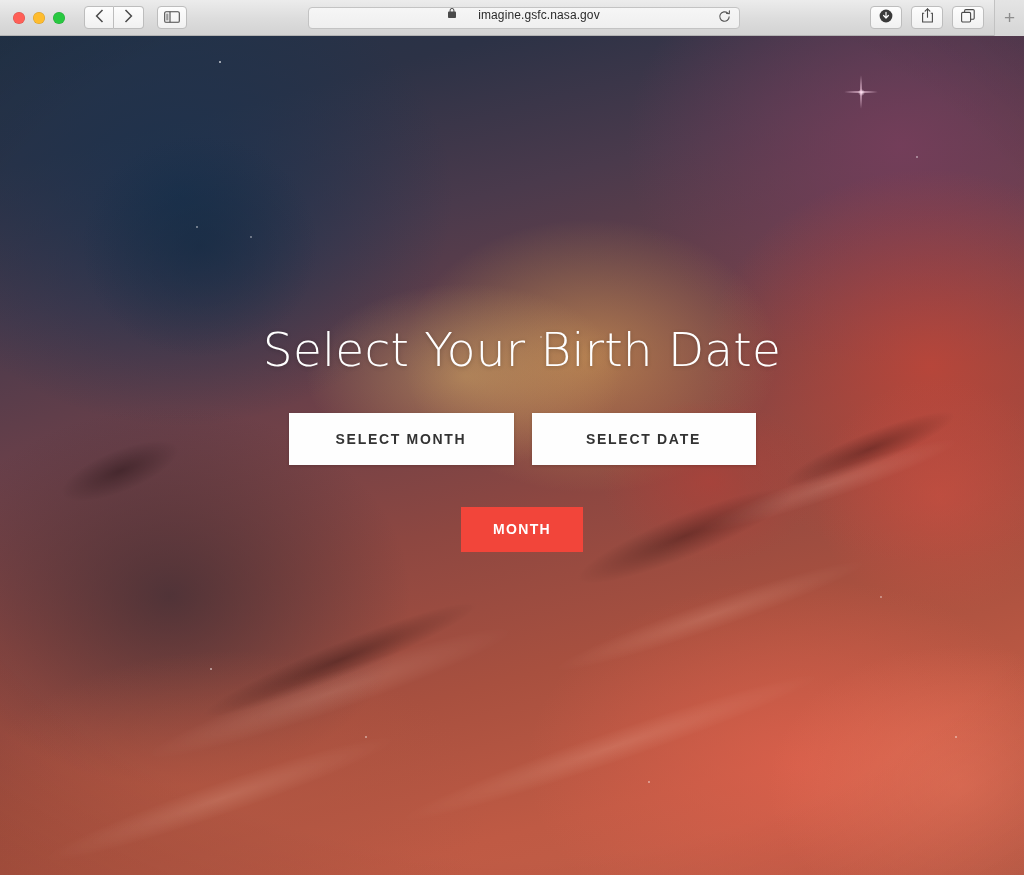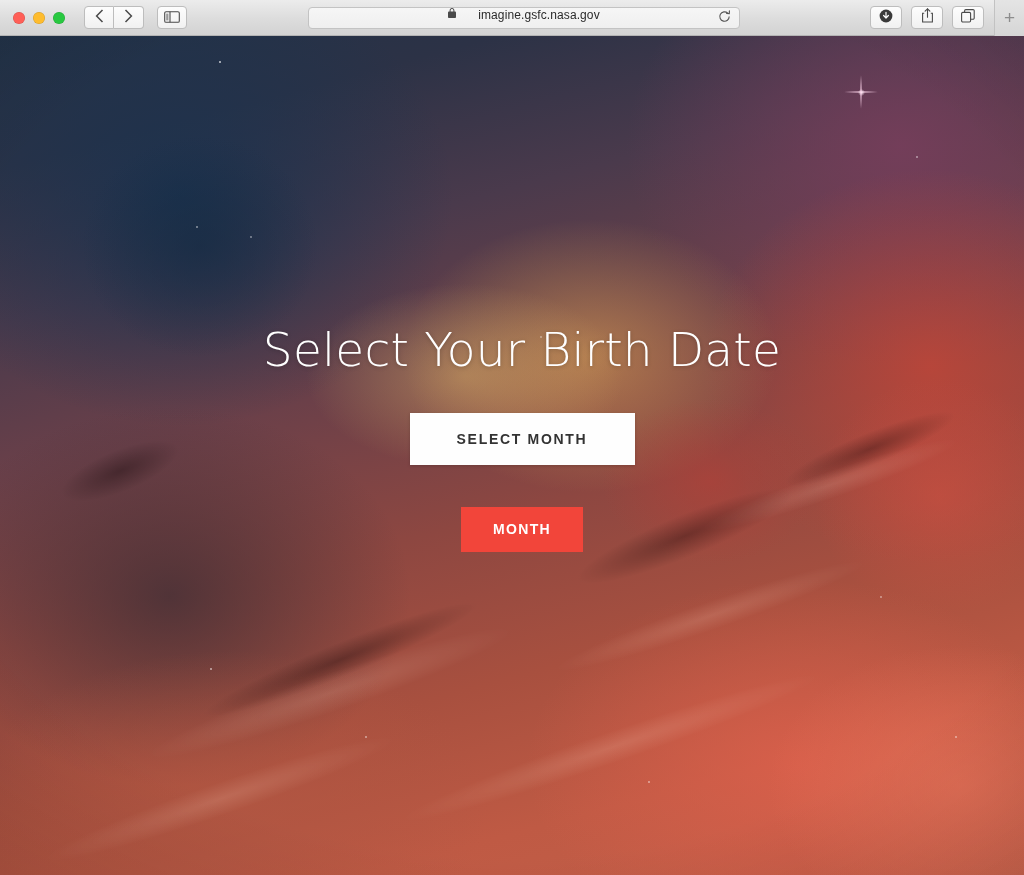--- a/index.html
+++ b/index.html
@@ -337,19 +337,20 @@
         </div>
 
       <div class="vignette"></div>
     </div>
 
     <div class="content">
       <h1 class="heading">Select Your Birth Date</h1>
 
       <div class="selectors">
         <button class="selbtn month">SELECT MONTH</button>
+        <button class="selbtn date">SELECT DATE</button>
       </div>
 
       <button class="submit">MONTH</button>
     </div>
 
   </div>
 </div>
 
 </body></html>

